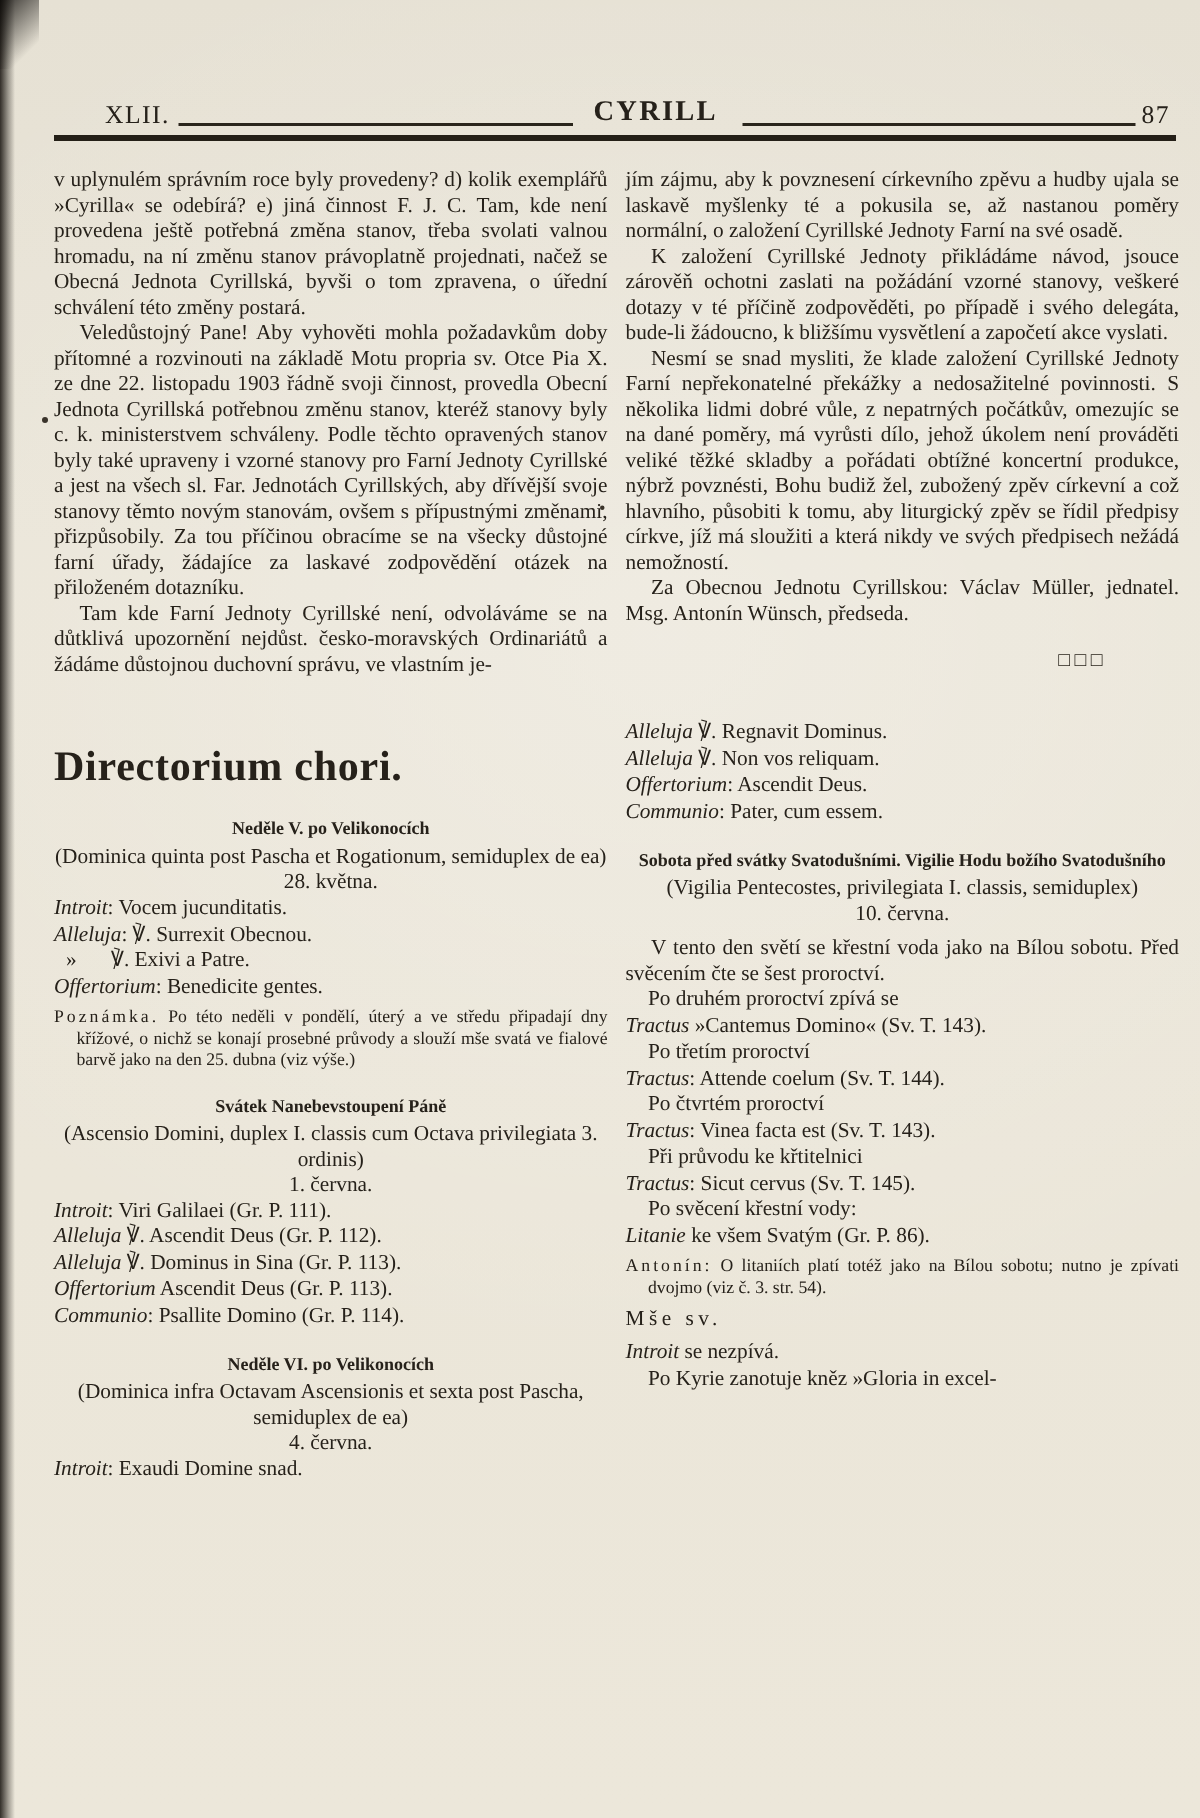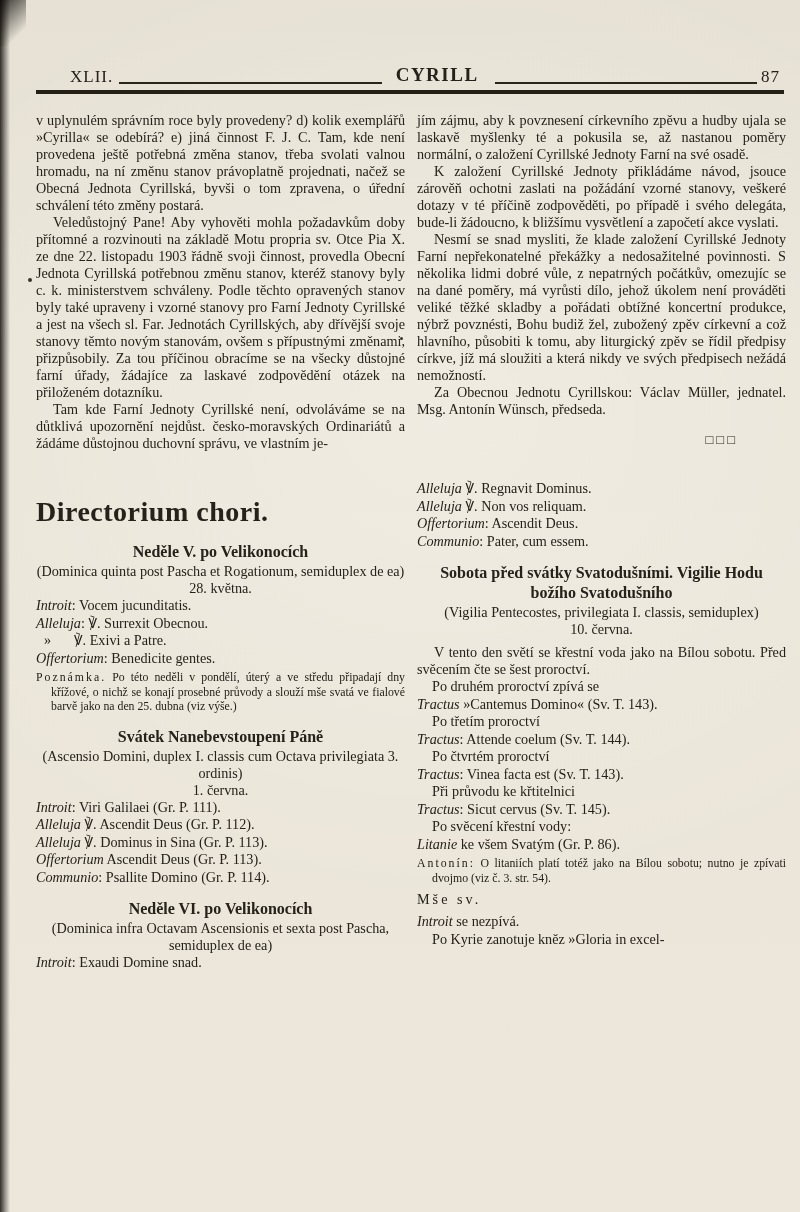--- a/index.html
+++ b/index.html
@@ -33,21 +33,21 @@
   
   .cols{display:flex;gap:12px;margin-top:18px;}
   .col{flex:1;min-width:0;}
   p.body{font-size:14.2px;line-height:17px;text-align:justify;margin:0;}
   p.body.indent{text-indent:17px;}
   .ornament{font-size:13px;font-weight:bold;letter-spacing:3px;text-align:right;padding-right:48px;margin-top:14px;color:#241f17;}
 
   
   .dir-title{font-size:28px;font-weight:bold;letter-spacing:.5px;margin:26px 0 14px 0;}
   .feast{margin-top:13px;}
-  .feast-heading{font-size:16px;font-weight:bold;text-align:center;line-height:20px;margin:0 0 1px 0;}
+  .feast-heading{font-size:12px;font-weight:bold;text-align:center;line-height:20px;margin:0 0 1px 0;}
   .feast-sub{font-size:14.2px;text-align:center;line-height:17px;margin:0;}
   .feast-date{font-size:14.2px;text-align:center;line-height:17px;margin:0;}
   .chant{font-size:14.2px;line-height:17.5px;margin:0;}
   .chant .lbl{font-style:italic;}
   .chant .mark{display:inline-block;width:30px;padding-left:8px;font-style:normal;}
   .rubric{font-size:14.2px;line-height:17.5px;margin:0;padding-left:15px;}
   .note{font-size:11.8px;line-height:14.5px;margin:3px 0 0 0;padding-left:15px;text-indent:-15px;text-align:justify;}
   .note .nlabel{letter-spacing:2px;margin-top:16px;}
   .subhead-center{font-size:14.2px;letter-spacing:3px;margin:6px 0 5px 0;}
   .gap-s{height:6px;}
@@ -112,20 +112,21 @@
         <p class="chant"><span class="lbl">Introit</span><span>: Viri Galilaei (Gr. P. 111).</span></p>
         <p class="chant"><span class="lbl">Alleluja</span><span> ℣. Ascendit Deus (Gr. P. 112).</span></p>
         <p class="chant"><span class="lbl">Alleluja</span><span> ℣. Dominus in Sina (Gr. P. 113).</span></p>
         <p class="chant"><span class="lbl">Offertorium</span><span> Ascendit Deus (Gr. P. 113).</span></p>
         <p class="chant"><span class="lbl">Communio</span><span>: Psallite Domino (Gr. P. 114).</span></p>
       </div>
 
       <div class="feast">
         <p class="feast-heading">Neděle VI. po Velikonocích</p>
         <p class="feast-sub">(Dominica infra Octavam Ascensionis et sexta post Pascha, semiduplex de ea)</p>
+        <p class="feast-date">4. června.</p>
         <p class="chant"><span class="lbl">Introit</span><span>: Exaudi Domine snad.</span></p>
       </div>
     </div>
 
     <div class="col">
       <div class="gap-m"></div>
       <p class="chant"><span class="lbl">Alleluja</span><span> ℣. Regnavit Dominus.</span></p>
       <p class="chant"><span class="lbl">Alleluja</span><span> ℣. Non vos reliquam.</span></p>
       <p class="chant"><span class="lbl">Offertorium</span><span>: Ascendit Deus.</span></p>
       <p class="chant"><span class="lbl">Communio</span><span>: Pater, cum essem.</span></p>

